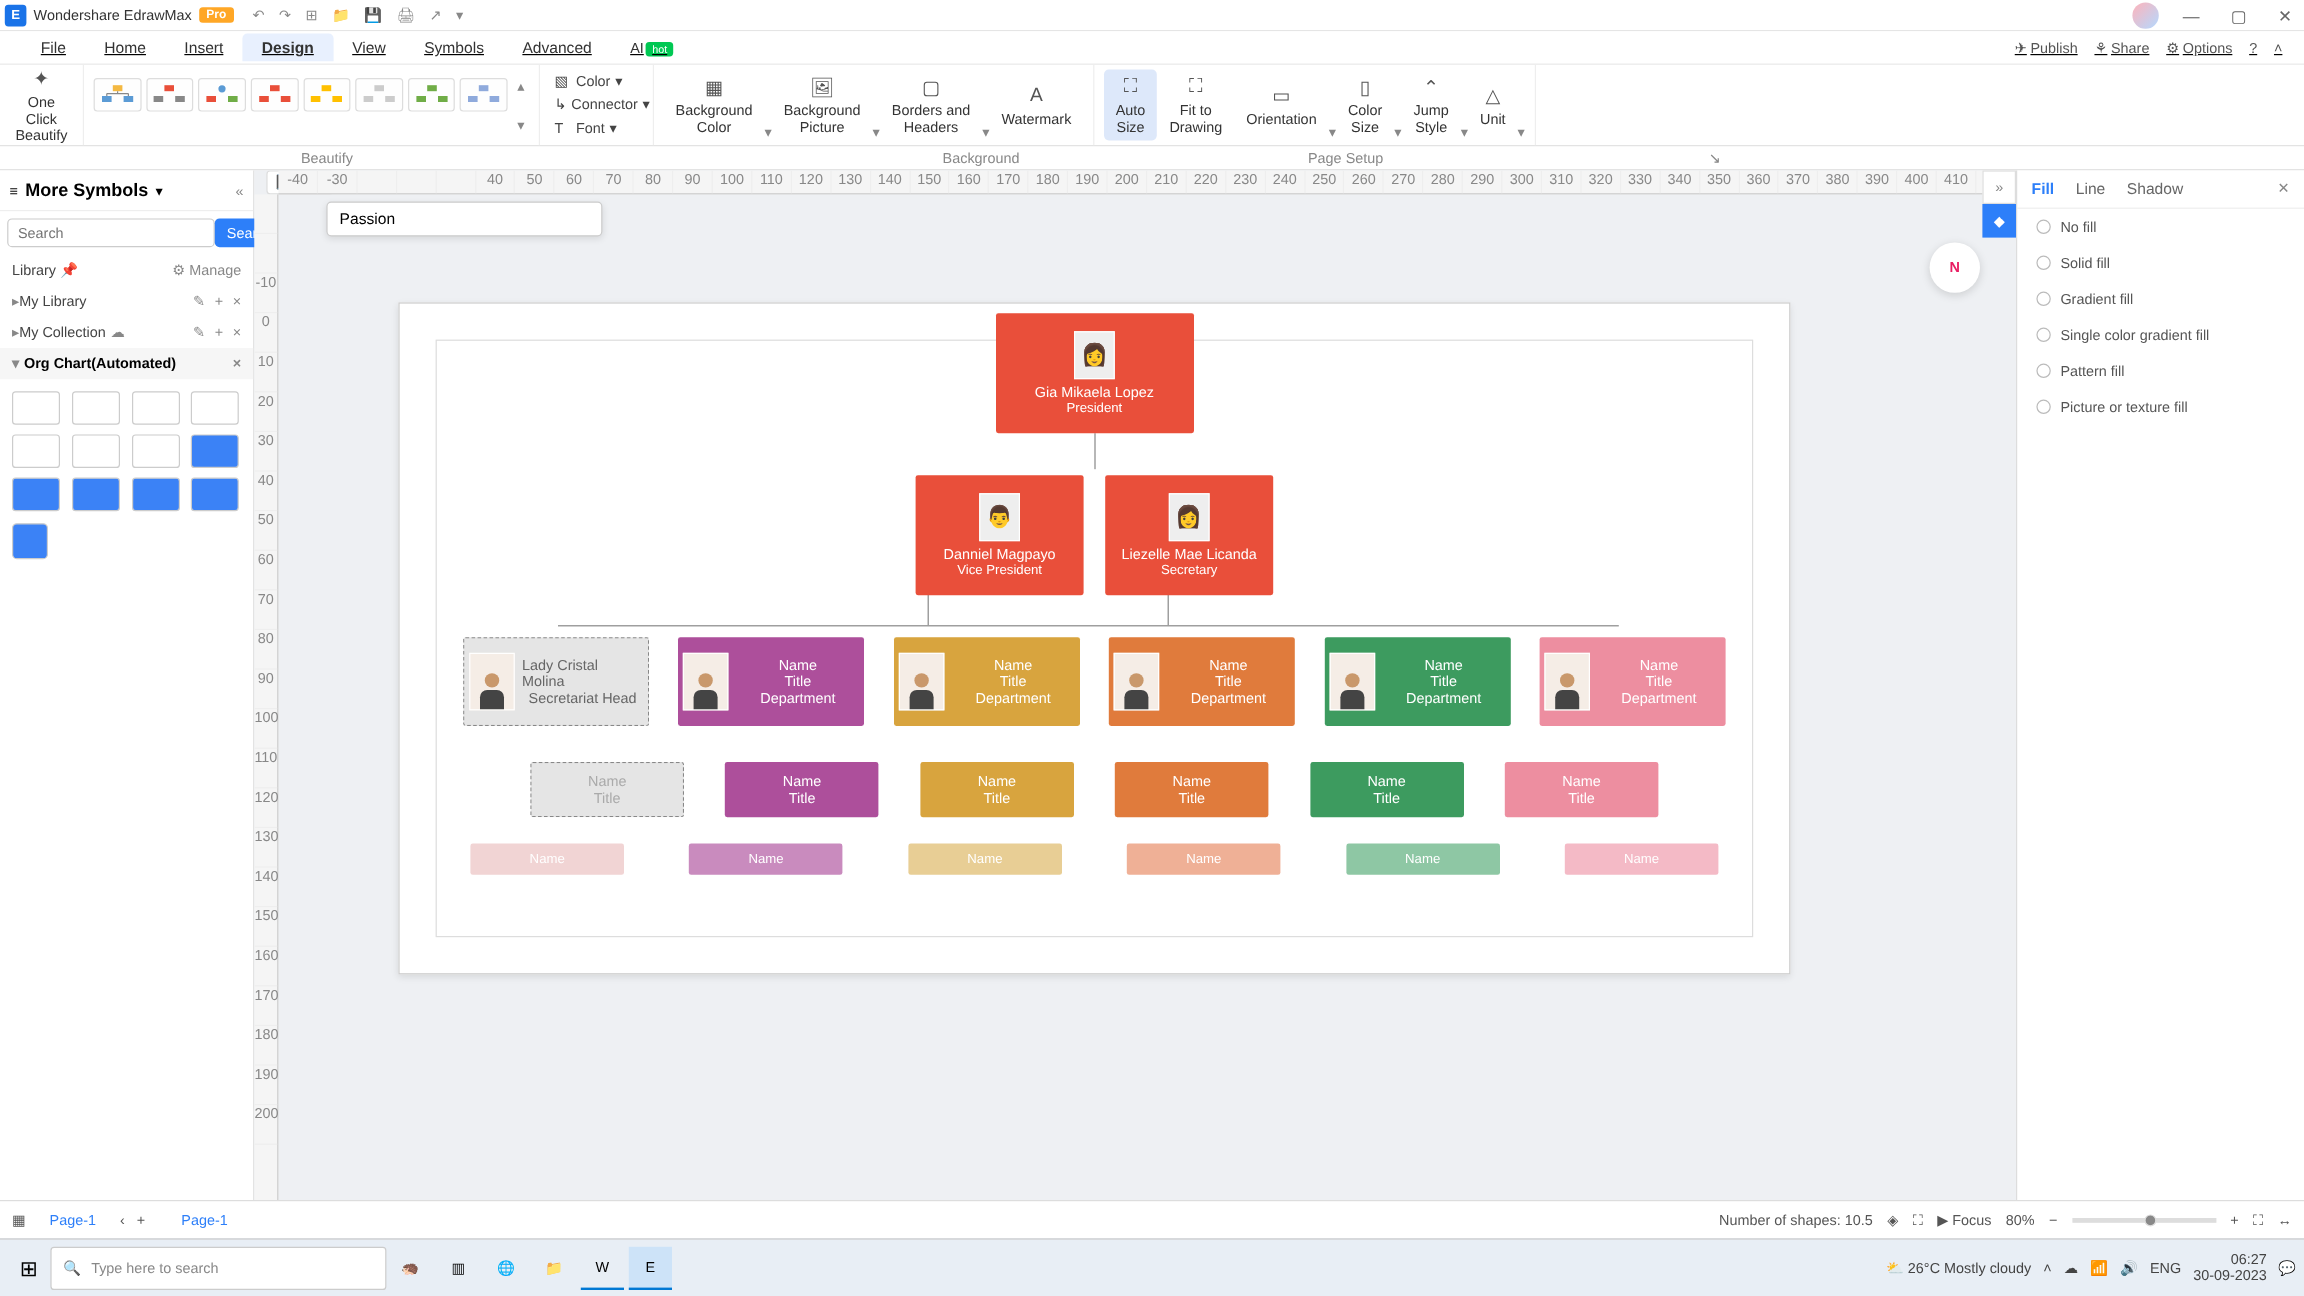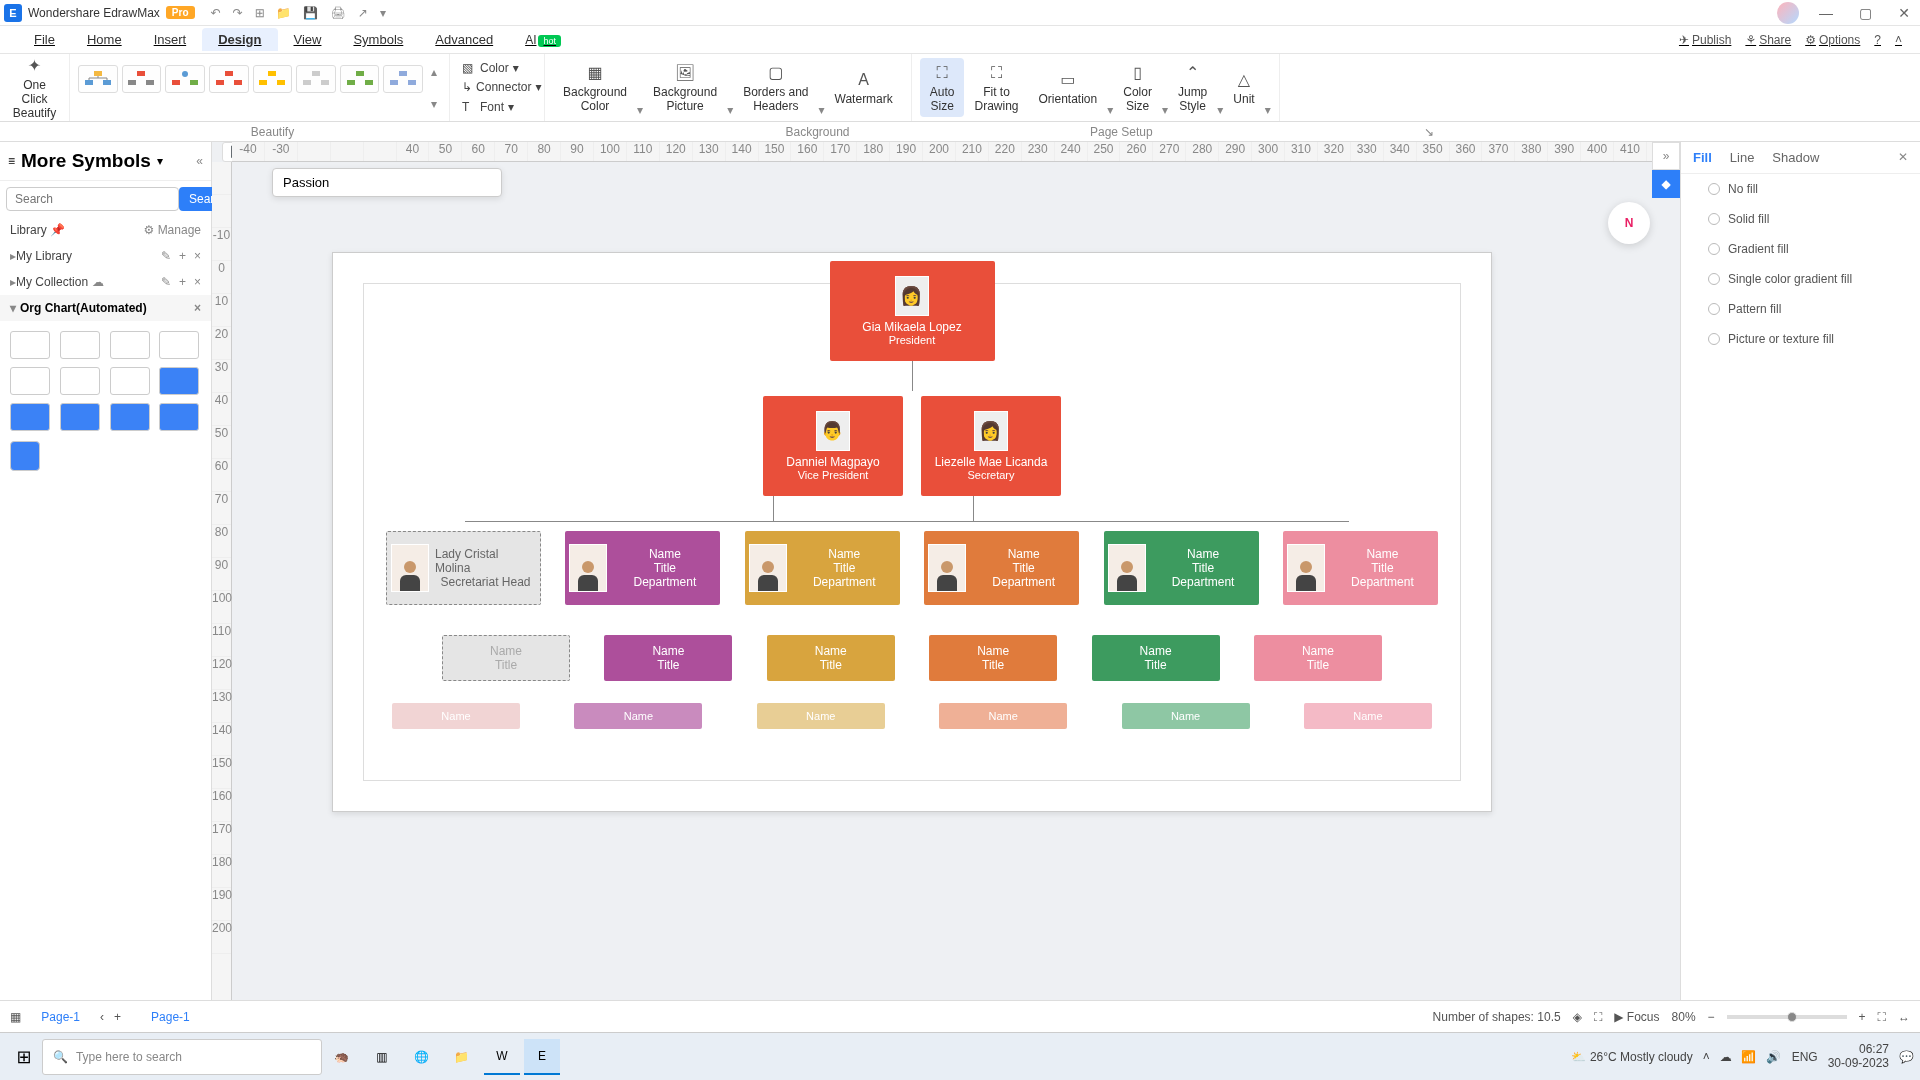--- a/index.html
+++ b/index.html
@@ -39,21 +39,21 @@
 
 .section-labels{height:20px;background:#fff;display:flex;border-bottom:1px solid #ddd;font-size:11px;color:#888;}
 .sl{display:flex;align-items:center;justify-content:center;}
 
 
 .main{position:absolute;top:142px;left:0;right:0;bottom:52px;display:flex;}
 
 
 .left-panel{width:212px;background:#fff;border-right:1px solid #ddd;display:flex;flex-direction:column;}
 .lp-head{display:flex;align-items:center;padding:8px;gap:6px;border-bottom:1px solid #eee;}
-.lp-head .title{font-size:19px;font-weight:600;}
+.lp-head .title{font-size:15px;font-weight:600;}
 .lp-head .collapse{margin-left:auto;color:#888;}
 .lp-search{display:flex;padding:6px;gap:0;}
 .lp-search input{flex:1;border:1px solid #ccc;border-radius:4px;padding:4px 8px;font-size:12px;}
 .lp-search button{background:#2d7ff9;color:#fff;border:none;border-radius:4px;padding:4px 10px;font-size:12px;}
 .lp-row{display:flex;align-items:center;padding:6px 10px;font-size:12px;color:#444;}
 .lp-row .act{margin-left:auto;display:flex;gap:8px;color:#888;}
 .lp-cat{padding:6px 10px;font-size:12px;font-weight:600;background:#f6f6f6;display:flex;align-items:center;}
 .lp-cat .x{margin-left:auto;color:#888;}
 .lp-grid{display:grid;grid-template-columns:repeat(4,1fr);gap:8px;padding:10px;}
 .lp-thumb{width:40px;height:28px;background:#fff;border:1px solid #ccc;border-radius:3px;}
@@ -98,21 +98,21 @@
 .avatar-silhouette{width:24px;height:32px;position:relative;}
 .avatar-silhouette::before{content:"";position:absolute;top:2px;left:50%;transform:translateX(-50%);width:12px;height:12px;border-radius:50%;background:#c9986b;}
 .avatar-silhouette::after{content:"";position:absolute;bottom:0;left:50%;transform:translateX(-50%);width:20px;height:16px;background:#444;border-radius:6px 6px 0 0;}
 
 
 .right-panel{width:240px;background:#fff;border-left:1px solid #ddd;display:flex;flex-direction:column;}
 .rp-tabs{display:flex;border-bottom:1px solid #eee;padding:8px 12px;gap:18px;}
 .rp-tabs .t{font-size:13px;color:#666;cursor:pointer;}
 .rp-tabs .t.active{color:#2d7ff9;font-weight:600;}
 .rp-tabs .x{margin-left:auto;color:#888;}
-.rp-opt{display:flex;align-items:center;gap:8px;padding:8px 27px;font-size:12px;color:#555;}
+.rp-opt{display:flex;align-items:center;gap:8px;padding:8px 16px;font-size:12px;color:#555;}
 .rp-opt .radio{width:12px;height:12px;border:1.5px solid #bbb;border-radius:50%;}
 
 
 .color-bar{position:absolute;bottom:32px;left:230px;right:255px;height:14px;display:flex;gap:1px;align-items:center;padding:0 4px;background:#fff;}
 .pick{width:14px;height:14px;color:#888;margin-right:4px;}
 .sw{width:11px;height:11px;}
 
 
 .statusbar{position:absolute;bottom:0;left:0;right:0;height:32px;background:#fff;border-top:1px solid #ddd;display:flex;align-items:center;padding:0 10px;font-size:12px;color:#555;gap:10px;}
 .statusbar .page-tab{color:#2d7ff9;padding:2px 10px;}

